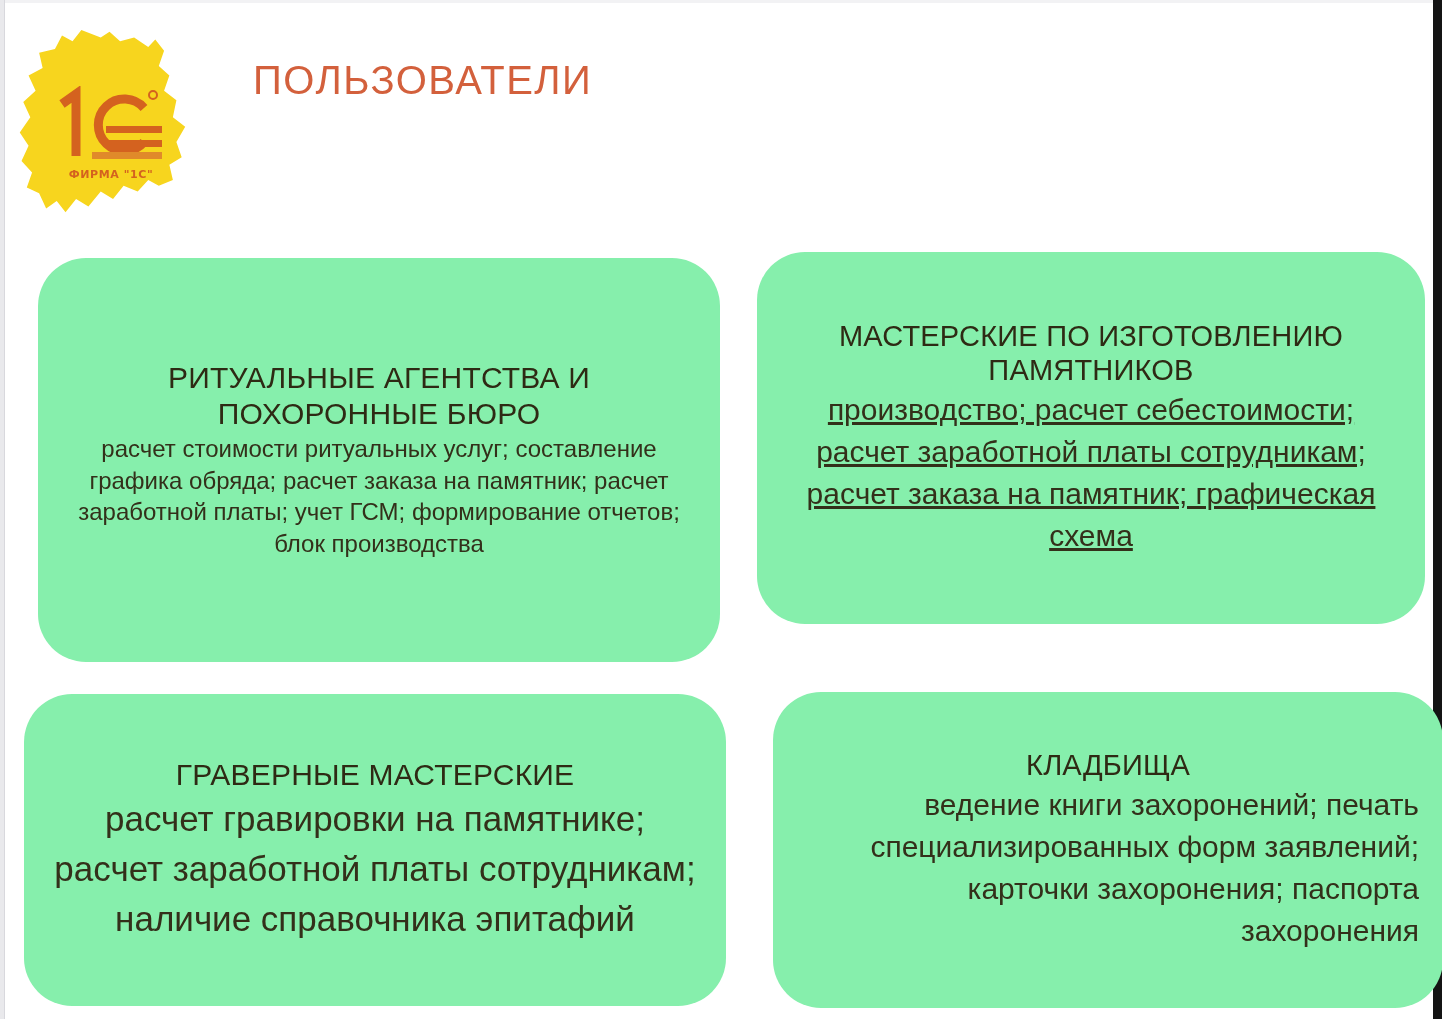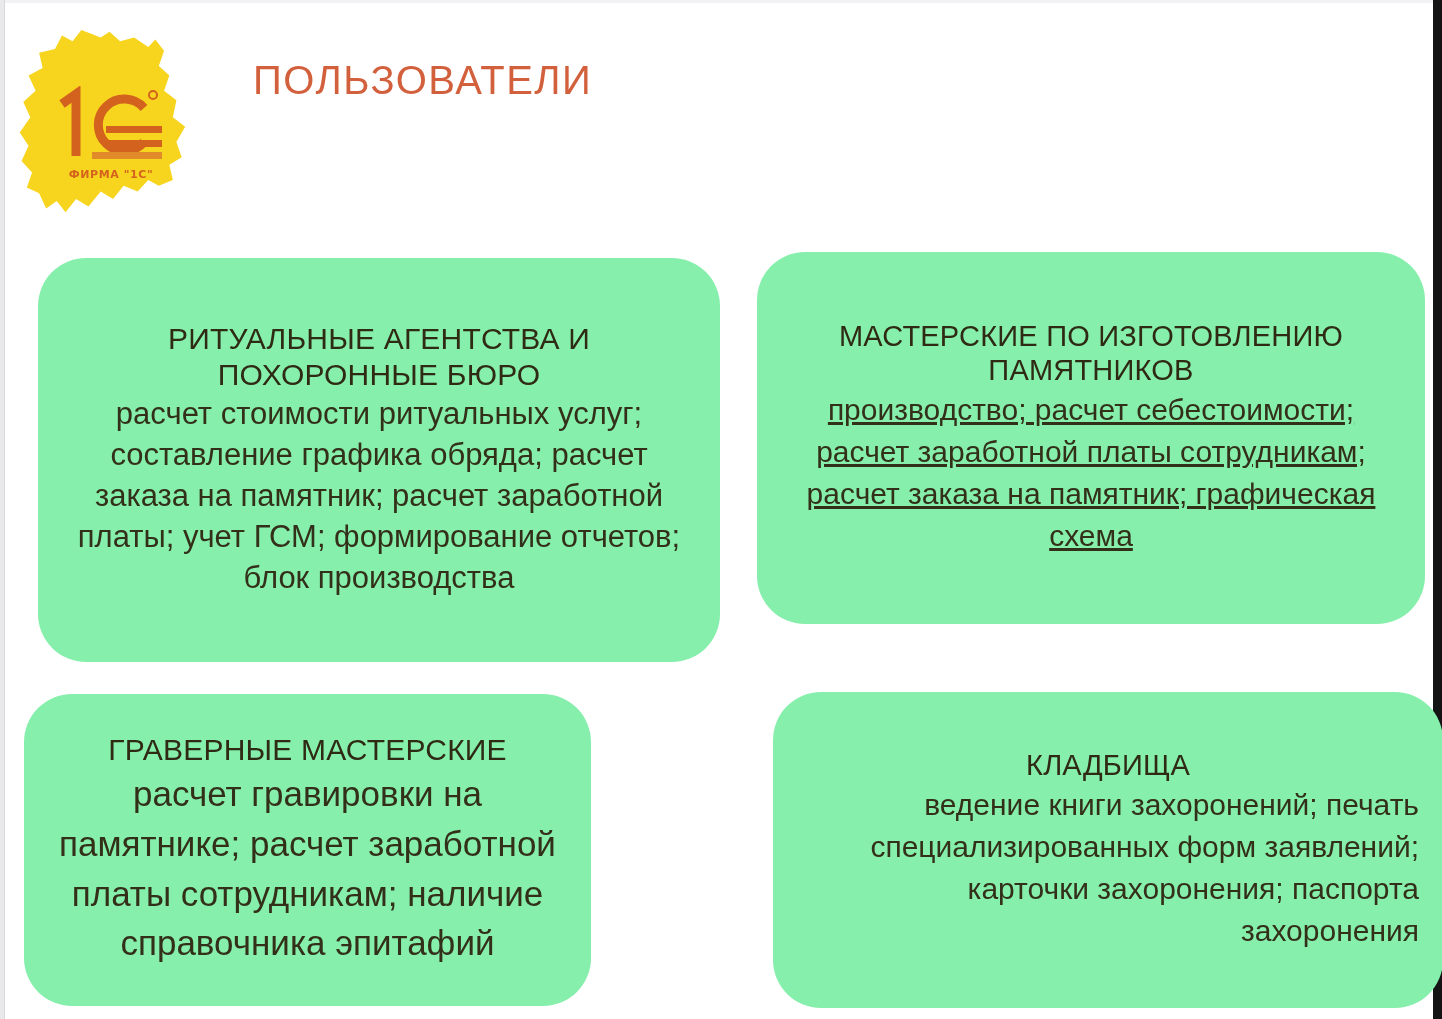--- a/index.html
+++ b/index.html
@@ -146,25 +146,25 @@
     font-weight: 400;
     line-height: 1.30;
     color: #33301a;
     margin: 0;
     font-family: "Liberation Sans", sans-serif;
   }
 
   
   #card-ritual   { left: 38px;  top: 258px; width: 682px; height: 404px; }
   #card-workshop { left: 757px; top: 252px; width: 668px; height: 372px; }
-  #card-engrave  { left: 24px;  top: 694px; width: 567px; height: 312px; }
+  #card-engrave  { left: 24px;  top: 694px; width: 702px; height: 312px; }
   #card-cemetery { left: 757px; top: 692px; width: 670px; height: 316px; margin-left: 16px; }
 
   #card-ritual   .card-title { font-size: 30px; }
-  #card-ritual   .card-body  { font-size: 31px; line-height: 1.32; }
+  #card-ritual   .card-body  { font-size: 24px; line-height: 1.32; }
   #card-workshop .card-body  { font-size: 30px; line-height: 1.40; text-decoration: underline; }
   #card-engrave  .card-title { font-size: 30px; }
   #card-engrave  .card-body  { font-size: 35px; line-height: 1.42; }
   #card-cemetery .card-body  { font-size: 30px; line-height: 1.40; text-align: right; }
 </style>
 </head>
 <body>
 
 <div class="slide">
 

